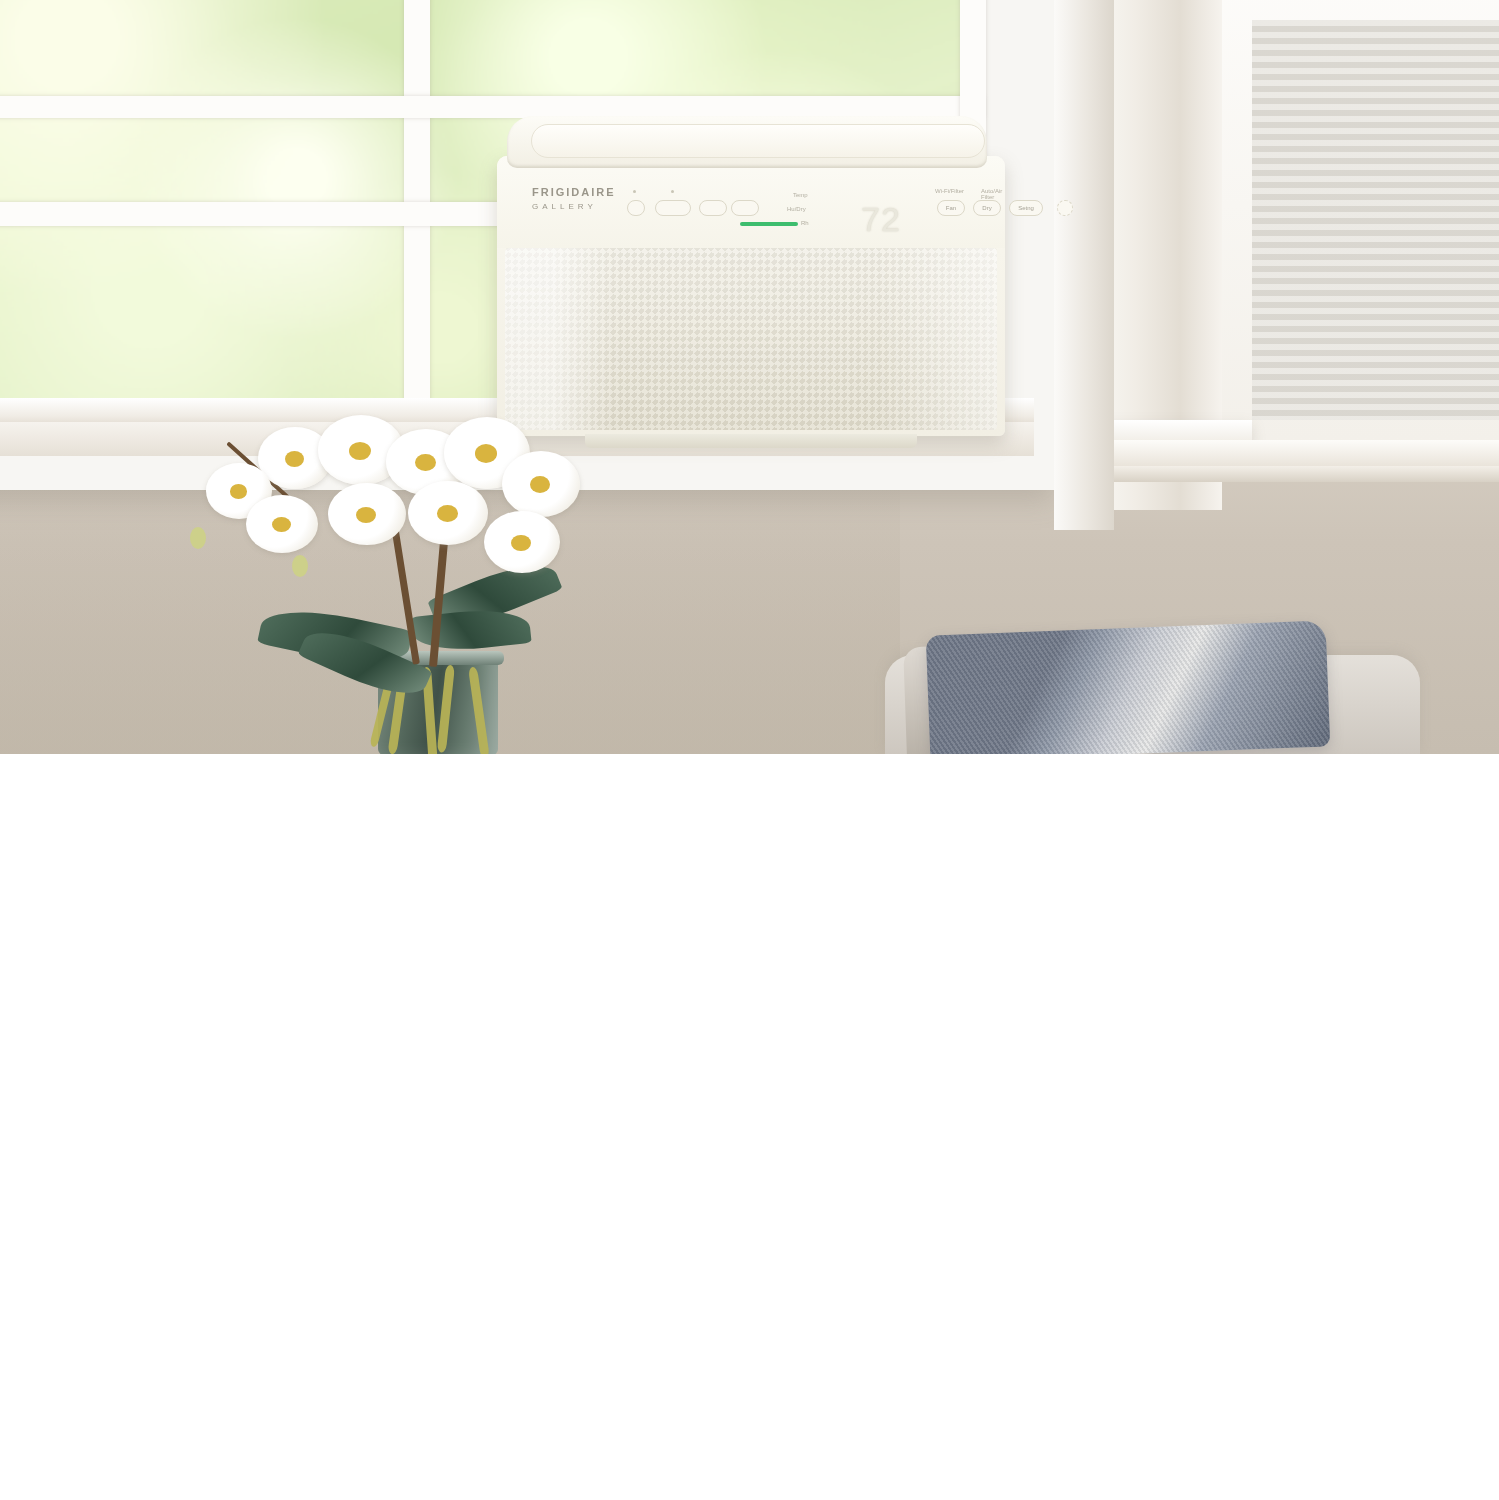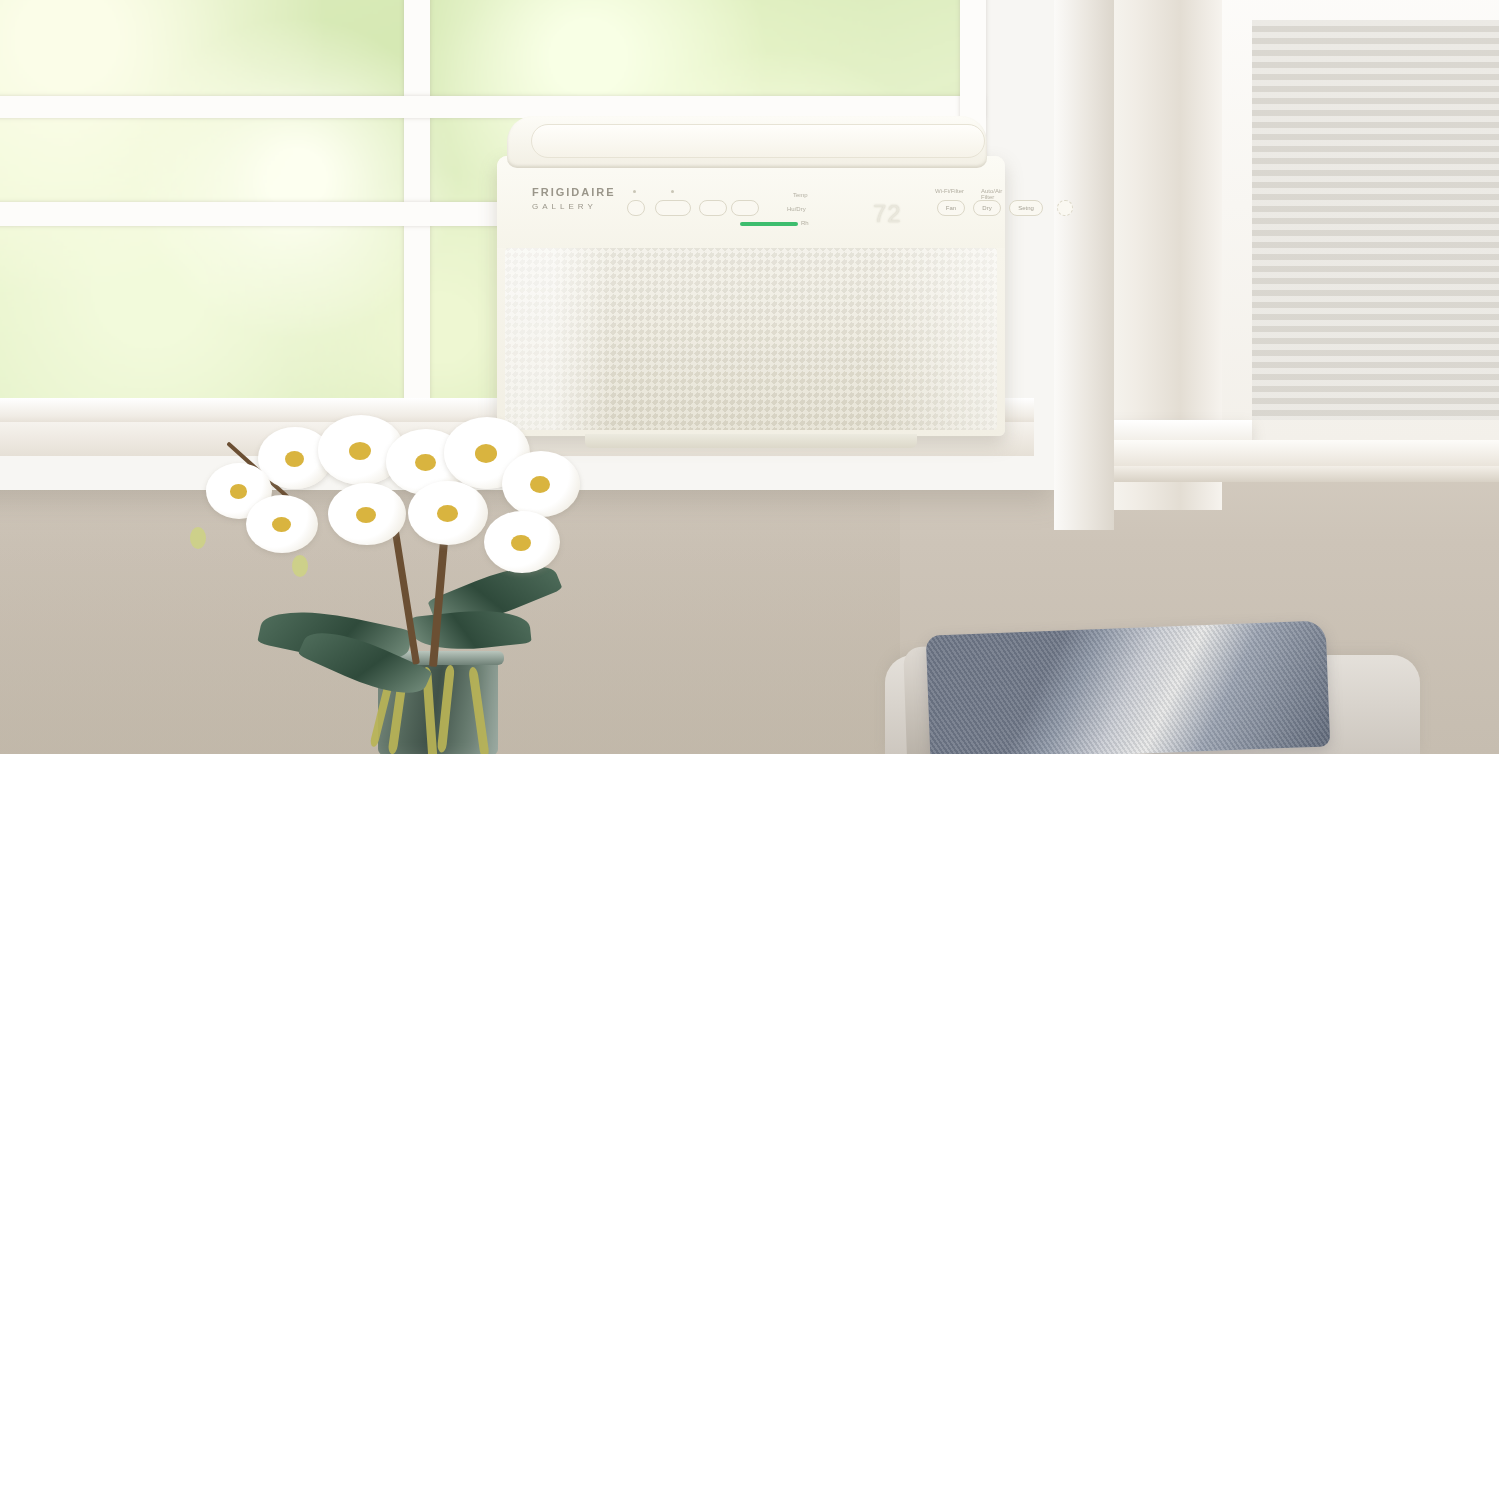--- a/index.html
+++ b/index.html
@@ -156,22 +156,22 @@
   .ctrl-row {
     position:absolute; left:128px; top:30px; width:350px; height:40px;
   }
   .pill {
     position:absolute; height:14px; border:1px solid #dcd8c8; border-radius:8px;
     background:#faf8f1; color:#a6a296; font-size:6px;
     display:flex; align-items:center; justify-content:center;
   }
   .tinylabel{ position:absolute; color:#b3afa2; font-size:6px; }
   .temp-display {
-    position:absolute; left:248px; top:14px;
-    font-size:24px; color:#e9e7dc; font-weight:300; letter-spacing:1px;
+    position:absolute; left:236px; top:14px;
+    font-size:34px; color:#e9e7dc; font-weight:300; letter-spacing:1px;
     text-shadow:0 0 2px rgba(200,196,180,.8);
   }
   .green-bar {
     position:absolute; left:243px; top:66px; width:58px; height:4px;
     background:#3dbd6e; border-radius:2px;
   }
   .dot-icon{ position:absolute; width:3px;height:3px;border-radius:50%;background:#c9c5b6; }
 
   
   .plant { position:absolute; left:150px; top:415px; width:420px; height:340px; }

